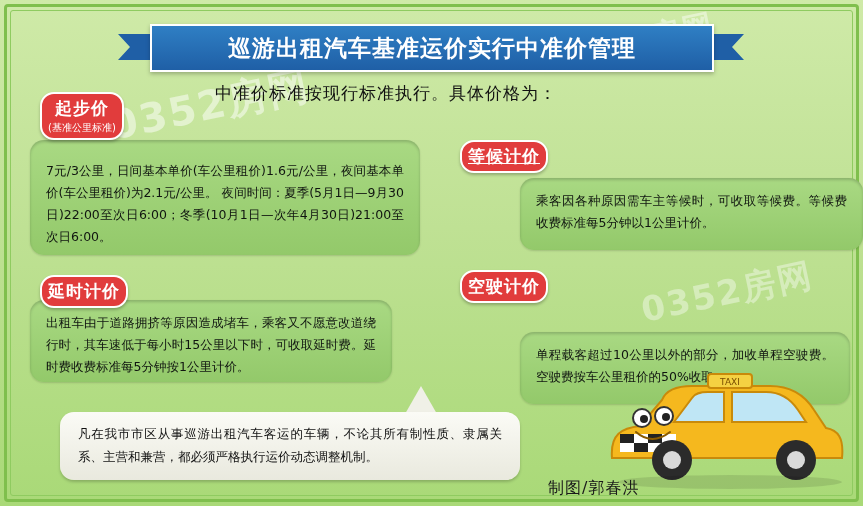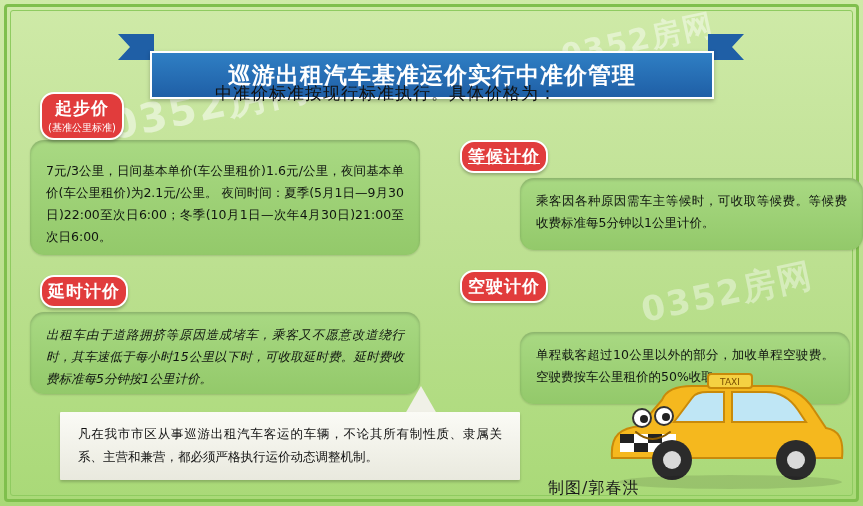--- a/index.html
+++ b/index.html
@@ -49,21 +49,21 @@
   .wm.w3{left:640px;top:270px;font-size:34px;color:rgba(255,255,255,0.4);}
   .wm.w4{left:250px;top:430px;font-size:30px;color:rgba(255,255,255,0.38);}
   .wm.w5{left:30px;top:330px;font-size:26px;color:rgba(255,255,255,0.3);}
 
   
   .banner{
     position:absolute;left:150px;top:24px;width:560px;height:44px;
     background:linear-gradient(180deg,#2f7fc4 0%,#1f5fa6 100%);
     border:2px solid #ffffff;
     box-shadow:0 2px 4px rgba(0,0,0,0.25);
-    display:flex;align-items:center;justify-content:center;margin-top:27px;
+    display:flex;align-items:center;justify-content:center;
   }
   .banner-text{
     color:#ffffff;
     font-size:23px;
     font-weight:bold;
     letter-spacing:1px;
     white-space:nowrap;
   }
   .ribbon-l,.ribbon-r{
     position:absolute;top:34px;width:36px;height:26px;
@@ -106,30 +106,30 @@
     color:#101510;
     text-align:justify;
   }
 
   
   #tag-base{left:40px;top:92px;}
   #card-base{left:30px;top:140px;width:390px;height:115px;padding-top:20px;}
   #tag-wait{left:460px;top:140px;text-decoration:underline;}
   #card-wait{left:520px;top:178px;width:343px;height:72px;}
   #tag-delay{left:40px;top:275px;}
-  #card-delay{left:30px;top:312px;width:390px;height:82px;font-style:italic;}
+  #card-delay{left:30px;top:300px;width:362px;height:82px;}
   #tag-empty{left:460px;top:270px;}
   #card-empty{left:520px;top:308px;width:330px;height:72px;margin-top:24px;}
 
   
   .note{
     position:absolute;left:60px;top:412px;width:460px;height:68px;
     background:#f4f4ee;
     background:linear-gradient(180deg,#fbfbf6 0%,#e9e9de 100%);
-    border-radius:1px;
+    border-radius:14px;
     box-shadow:0 2px 3px rgba(0,0,0,0.2);
     padding:10px 18px;
     box-sizing:border-box;
     font-size:12.5px;
     line-height:1.85;
     color:#111;
     text-align:justify;
   }
   .note-pointer{
     position:absolute;left:405px;top:386px;

